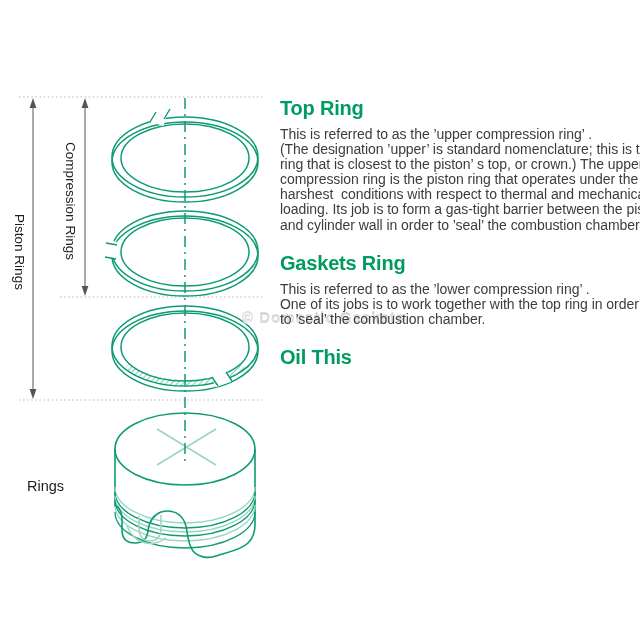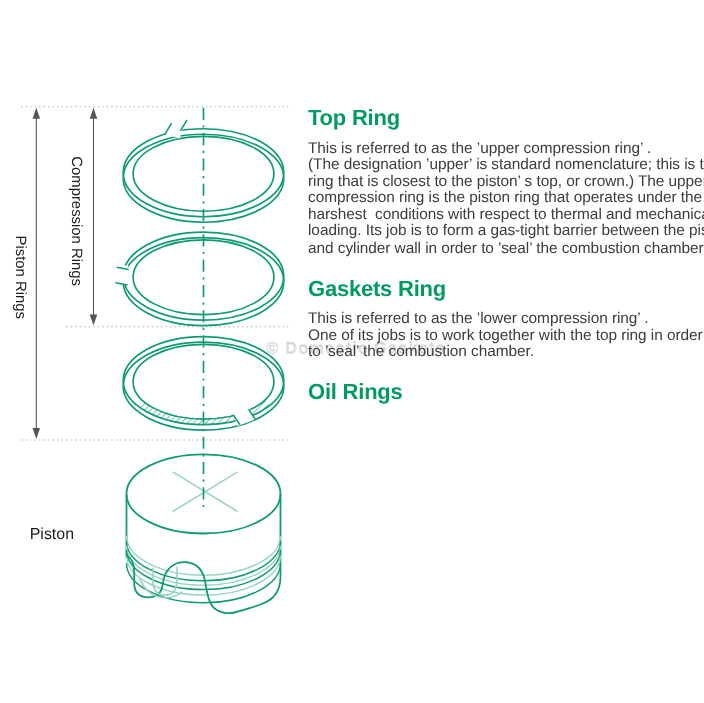--- a/index.html
+++ b/index.html
@@ -112,21 +112,21 @@
       <path d="M127 526 C134 544 152 548 166 538" stroke="#9ad5c0" stroke-width="1.5"></path>
 
       <path d="M161 512 C172 509 181 513 185 523 C188 531 187 543 193 551 C198 557 208 559 216 556 C228 552 241 550 248 543 C253 538 255 532 255 525" stroke="#0d9b74" stroke-width="1.6"></path>
     </g>
 
     <line x1="185" y1="98" x2="185" y2="462" stroke="#0d9b74" stroke-width="1.5" stroke-dasharray="11 5 2 5"></line>
   </svg>
 
   <div class="vlabel vlabel-compression">Compression Rings</div>
   <div class="vlabel vlabel-pistonrings">Piston Rings</div>
-  <div class="piston-label">Piston</div>
+  <div class="piston-label">Rings</div>
 
   <div class="watermark">© Domestic Gaskets</div>
 
   <section class="text-col sec-top">
     <h2>Top Ring</h2>
     <p>This is referred to as the ’upper compression ring’ .
 (The designation ’upper’ is standard nomenclature; this is the
 ring that is closest to the piston’ s top, or crown.) The upper
 compression ring is the piston ring that operates under the
 harshest  conditions with respect to thermal and mechanical
@@ -135,16 +135,16 @@
   </section>
 
   <section class="text-col sec-second">
     <h2>Gaskets Ring</h2>
     <p>This is referred to as the ’lower compression ring’ .
 One of its jobs is to work together with the top ring in order
 to ’seal’ the combustion chamber.</p>
   </section>
 
   <section class="text-col sec-oil">
-    <h2>Oil Rings</h2>
+    <h2>Oil This</h2>
   </section>
 
 </div>
 
 </body></html>

